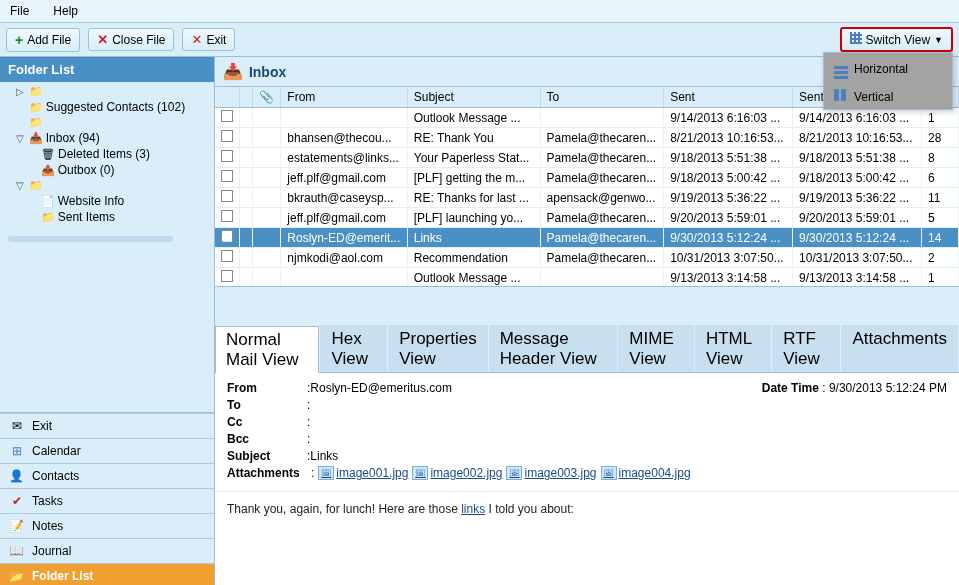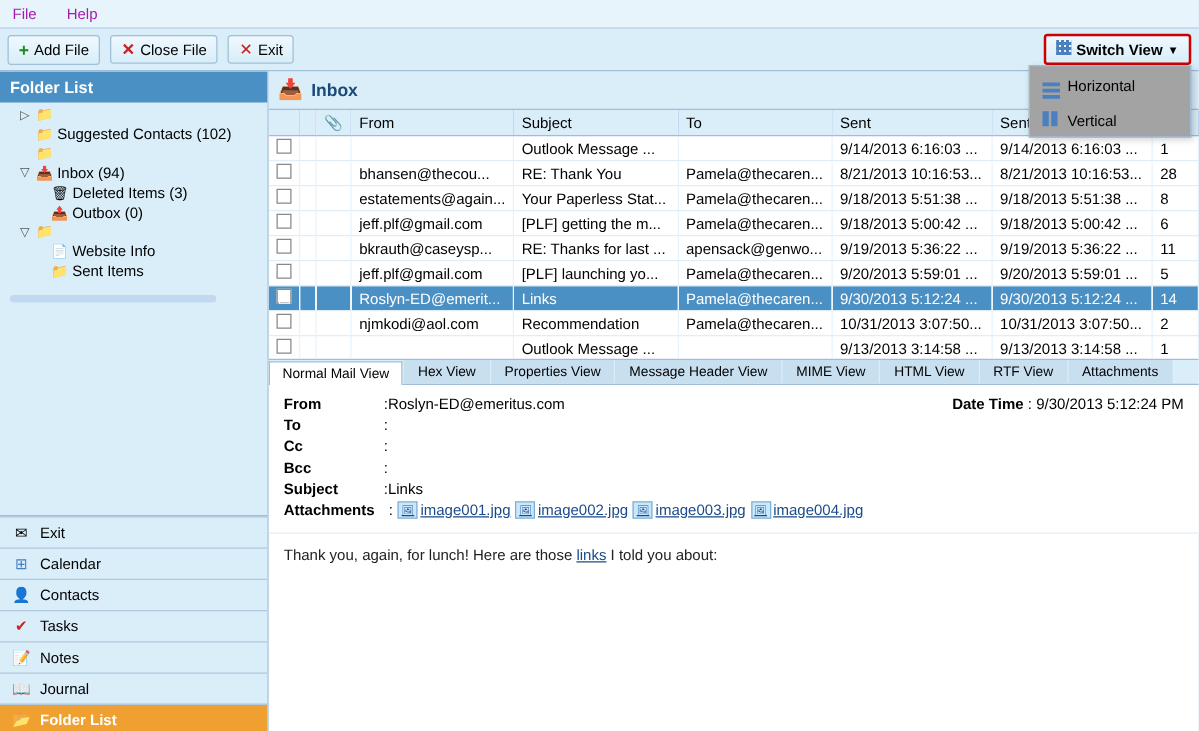--- a/index.html
+++ b/index.html
@@ -1,26 +1,26 @@
 <!DOCTYPE html>
 <html><head>
   <meta charset="utf-8">
   <style>
     * { box-sizing: border-box; margin: 0; padding: 0; font-family: 'Segoe UI', Tahoma, Arial, sans-serif; font-size: 12px; }
     body { background: #c8dff0; width: 959px; height: 585px; overflow: hidden; }
 
     
     .menu-bar { background: #e8f4fc; border-bottom: 1px solid #b0c8e0; padding: 2px 6px; display: flex; gap: 16px; align-items: center; }
-    .menu-item { color: #a21caf; cursor: pointer; padding: 2px 4px; }
+    .menu-item { color: #000000; cursor: pointer; padding: 2px 4px; }
 
     
     .toolbar { background: #daeefa; border-bottom: 1px solid #a0bcd8; padding: 4px 6px; display: flex; align-items: center; gap: 8px; position: relative; }
     .toolbar-btn { display: flex; align-items: center; gap: 4px; padding: 3px 8px; background: linear-gradient(to bottom, #f0f8ff, #d8eef8); border: 1px solid #a0c0d8; border-radius: 3px; cursor: pointer; color: #000; }
     .toolbar-spacer { flex: 1; }
-    .switch-view-btn { display: flex; align-items: center; gap: 4px; padding: 3px 8px; background: linear-gradient(to bottom, #f0f8ff, #d8eef8); border: 2px solid #cc0000; border-radius: 3px; cursor: pointer; color: #000; position: relative; font-weight: bold; }
+    .switch-view-btn { display: flex; align-items: center; gap: 4px; padding: 3px 8px; background: linear-gradient(to bottom, #f0f8ff, #d8eef8); border: 2px solid #cc0000; border-radius: 3px; cursor: pointer; color: #000; position: relative; }
     .dropdown-menu { position: absolute; top: 100%; right: 0; background: #a3a3a3; border: 1px solid #a0bcd8; box-shadow: 2px 2px 6px rgba(0,0,0,0.2); z-index: 100; min-width: 130px; }
     .dropdown-item { display: flex; align-items: center; gap: 6px; padding: 5px 10px; cursor: pointer; }
 
     
     .main-layout { display: flex; height: calc(585px - 54px); }
 
     
     .sidebar { width: 215px; background: #daeefa; border-right: 1px solid #a0bcd8; display: flex; flex-direction: column; overflow: hidden; }
     .sidebar-header { background: #4a90c4; color: white; font-weight: bold; padding: 5px 8px; font-size: 13px; }
     .folder-tree { flex: 1; overflow-y: auto; overflow-x: hidden; padding: 2px 0; }
@@ -56,21 +56,21 @@
     .attach-col { width: 16px; }
     .from-col { width: 130px; }
     .subject-col { width: 160px; }
     .to-col { width: 130px; }
     .sent-col { width: 145px; }
     .sent2-col { width: 145px; }
     .kb-col { width: 35px; }
 
     
     .preview-tabs { display: flex; border-bottom: 1px solid #a0bcd8; background: #daeefa; }
-    .preview-tab { padding: 3px 10px; cursor: pointer; border: 1px solid transparent; border-bottom: none; margin-right: 1px; background: #c8dff0; font-size: 11px; }
+    .preview-tab { padding: 3px 10px; cursor: pointer; border: 1px solid transparent; border-bottom: none; margin-right: 1px; background: #c8dff0; font-size: 17px; margin-top: 38px; }
     .preview-tab.active { background: white; border-color: #a0bcd8; border-bottom-color: white; z-index: 1; position: relative; top: 1px; }
 
     
     .preview-content { flex: 1; overflow-y: auto; }
     .email-headers { padding: 8px 12px; border-bottom: 1px solid #e0eef8; background: white; }
     .header-row { display: flex; margin-bottom: 3px; }
     .header-label { font-weight: bold; width: 80px; flex-shrink: 0; }
     .header-value { flex: 1; }
     .attachments-row { display: flex; align-items: center; gap: 4px; flex-wrap: wrap; }
     .attachment-item { display: flex; align-items: center; gap: 2px; cursor: pointer; color: #1a4a8a; text-decoration: underline; }
@@ -273,21 +273,21 @@
       <td class="subject-col">RE: Thank You</td>
       <td class="to-col">Pamela@thecaren...</td>
       <td class="sent-col">8/21/2013 10:16:53...</td>
       <td class="sent2-col">8/21/2013 10:16:53...</td>
       <td class="kb-col">28</td>
     </tr>
             <tr>
       <td class="check-col"><span class="checkbox"></span></td>
       <td class="flag-col"></td>
       <td class="attach-col"></td>
-      <td class="from-col">estatements@again...</td>
+      <td class="from-col">estatements@links...</td>
       <td class="subject-col">Your Paperless Stat...</td>
       <td class="to-col">Pamela@thecaren...</td>
       <td class="sent-col">9/18/2013 5:51:38 ...</td>
       <td class="sent2-col">9/18/2013 5:51:38 ...</td>
       <td class="kb-col">8</td>
     </tr>
             <tr>
       <td class="check-col"><span class="checkbox"></span></td>
       <td class="flag-col"></td>
       <td class="attach-col"></td>

